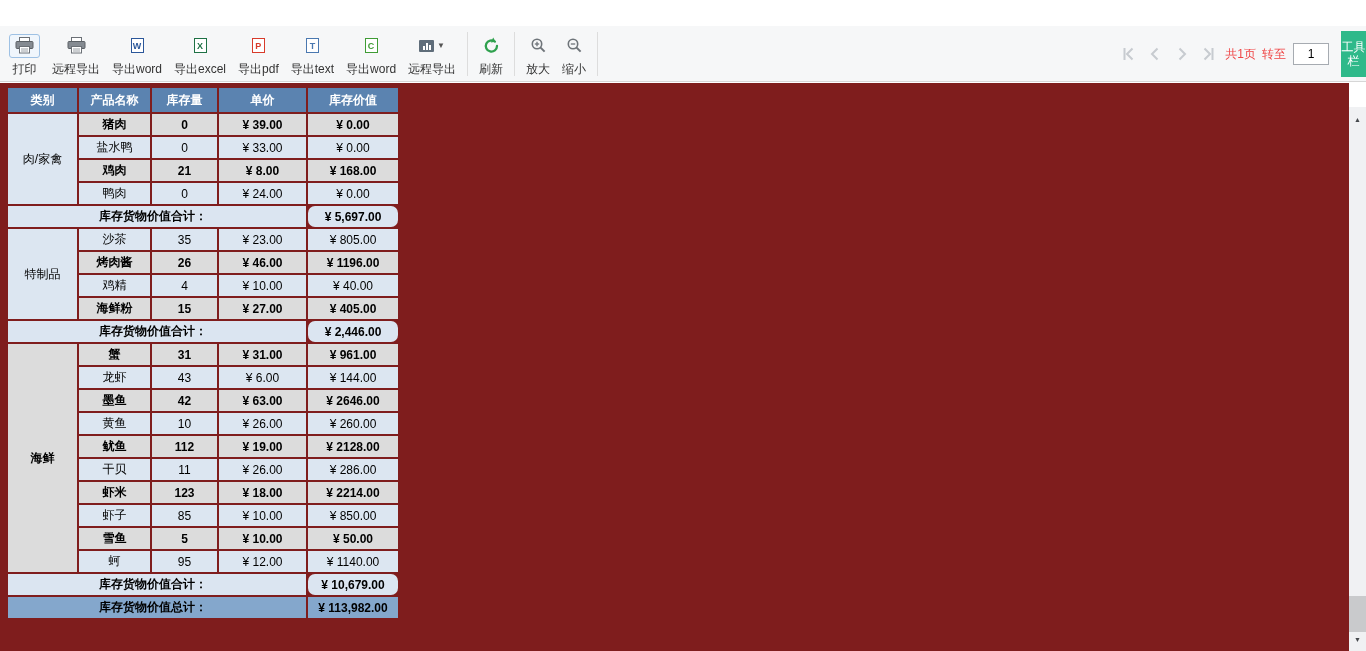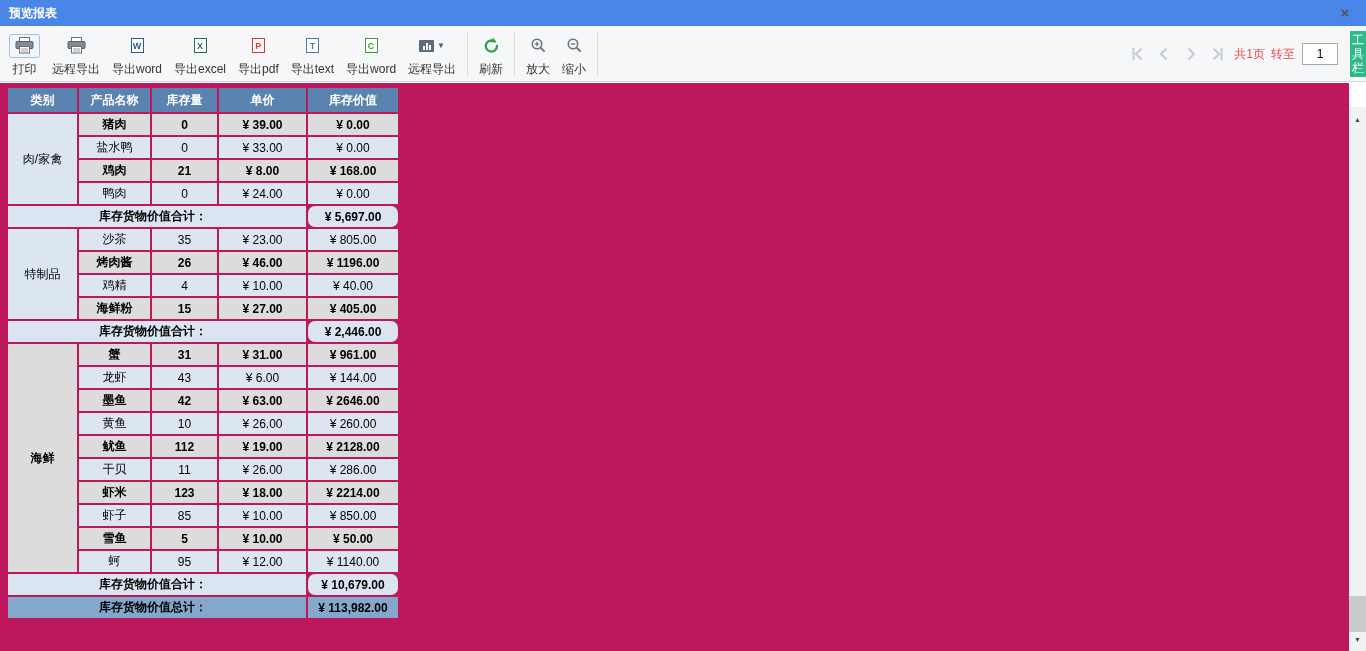--- a/index.html
+++ b/index.html
@@ -28,26 +28,26 @@
     align-items:flex-end; justify-content:center; gap:1px; padding:2px 2px; }
   .remote-icon i { display:block; width:2px; background:#fff; }
   .caret { font-size:8px; color:#555; margin-left:3px; }
 
   
   .toolbar-right { position:absolute; right:0; top:26px; height:56px; display:flex; align-items:center; }
   .nav-btn { width:27px; height:27px; display:flex; align-items:center; justify-content:center; cursor:pointer; }
   .page-info { color:#ef4444; margin:0 3px; white-space:nowrap; }
   .page-input { width:36px; height:22px; border:1px solid #a6abb1; background:#fff; text-align:center;
     font-size:12px; font-family:inherit; margin:0 6px 0 4px; }
-  .tool-toggle { width:16px; height:46px; background:var(--c-accent,#2fb98a); color:#fff; border:none;
+  .tool-toggle { width:25px; height:46px; background:var(--c-accent,#2fb98a); color:#fff; border:none;
     display:flex; align-items:center; justify-content:center; text-align:center; line-height:14px;
     cursor:pointer; font-size:12px; font-family:inherit; margin-left:6px; }
 
   
-  .content { position:absolute; top:83px; left:0; right:17px; bottom:0; background:#be185d; }
+  .content { position:absolute; top:83px; left:0; right:17px; bottom:0; background:#7f1d1d; }
   table.report { position:absolute; left:6px; top:3px; border-collapse:separate; border-spacing:2px; }
   table.report th { background:var(--c-header,#5b83b0); color:#fff; font-weight:bold; font-size:12px;
     height:24px; text-align:center; }
   table.report td { font-size:12px; color:#000; height:21px; text-align:center; vertical-align:middle; }
   td.shade-gray { background:var(--c-rowgray,#dcdcdc);font-weight:bold; }
   td.shade-blue { background:var(--c-rowblue,#dce6f1); }
   td.subtotal-label { background:var(--c-subtotal,#dbe5f1); text-align:right; font-weight:bold; padding-right:8px;margin-left:12px; }
   td.subtotal-value { background:var(--c-subtotal,#dbe5f1); font-weight:bold;border-radius:7px; }
   td.total-label { background:var(--c-total,#84a7cc); text-align:right; font-weight:bold; padding-right:8px; color:#06101f; }
   td.total-value { background:var(--c-total,#84a7cc); font-weight:bold; color:#06101f; }
@@ -58,24 +58,20 @@
   .sb-btn { position:absolute; left:0; width:17px; height:16px; display:flex; align-items:center;
     justify-content:center; font-size:7px; color:#46494d; cursor:pointer; }
   .sb-up { top:4px; } .sb-down { bottom:4px; }
   .sb-thumb { position:absolute; left:0; width:17px; bottom:19px; height:36px; background:#c9cacc; cursor:grab; }
 </style>
 </head>
 <body>
 
 <div id="window">
 
-  <div class="titlebar">
-    <span>预览报表</span>
-    <span class="close-btn">×</span>
-  </div>
 
   <div class="toolbar">
     <div class="tb-group" id="tb-buttons">
         <div class="tb-btn selected">
           <span class="ic">
             <svg width="19" height="17" viewBox="0 0 19 17">
               <rect x="4.5" y="0.5" width="10" height="4" fill="#fff" stroke="#6b7076"></rect>
               <rect x="1" y="4.5" width="17" height="7" rx="1" fill="#858b92" stroke="#5c6166"></rect>
               <rect x="4.5" y="9.5" width="10" height="6.5" fill="#fff" stroke="#6b7076"></rect>
               <line x1="6" y1="12" x2="13" y2="12" stroke="#9aa0a6"></line>

